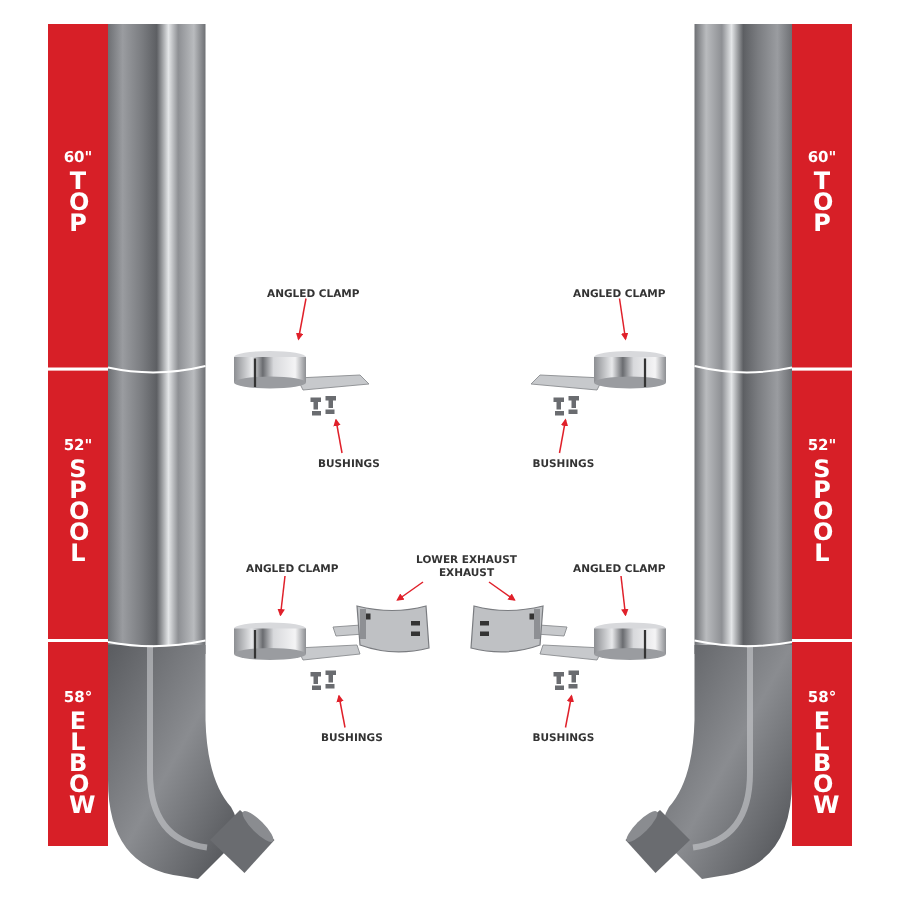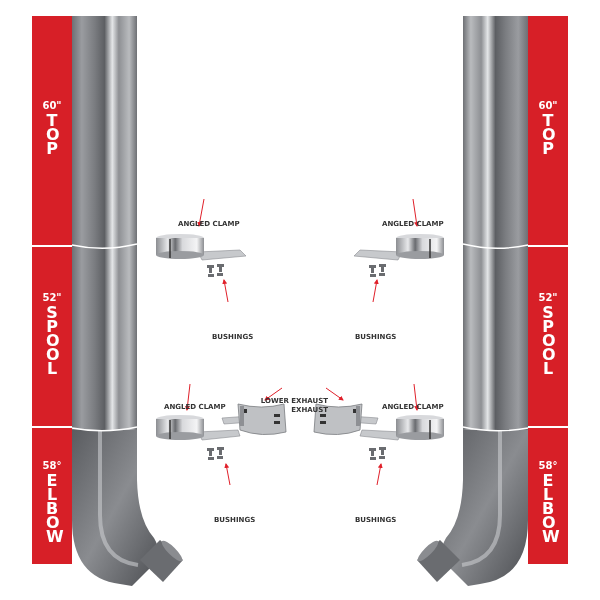--- a/index.html
+++ b/index.html
@@ -2,21 +2,21 @@
 <html><head>
 <meta charset="utf-8">
 <style>
   html,body{margin:0;padding:0;background:#ffffff;}
   body{width:600px;height:600px;position:relative;overflow:hidden;font-family:"Liberation Sans",sans-serif;}
   .stage{position:absolute;left:0;top:0;width:600px;height:600px;}
   .red-seg{position:absolute;background:#d71f27;}
   .seg-label{position:absolute;color:#fff;font-weight:bold;text-align:center;width:40px;font-family:"DejaVu Sans",sans-serif;}
   .seg-label .meas{font-size:10px;display:block;letter-spacing:0;}
   .seg-label .word{font-size:16px;display:block;line-height:14px;margin-top:3px;}
-  .callout{position:absolute;font-size:7px;font-weight:bold;color:#333;text-align:right;font-family:"DejaVu Sans",sans-serif;white-space:nowrap;line-height:9px;margin-top:28px;}
+  .callout{position:absolute;font-size:7px;font-weight:bold;color:#333;text-align:center;font-family:"DejaVu Sans",sans-serif;white-space:nowrap;line-height:9px;}
   svg{position:absolute;left:0;top:0;}
 </style>
 </head>
 <body>
 
 <div class="stage">
 
   <div class="red-seg" style="left:32px;top:16px;width:40px;height:229px;"></div>
   <div class="red-seg" style="left:32px;top:247px;width:40px;height:179px;"></div>
   <div class="red-seg" style="left:32px;top:428px;width:40px;height:136px;"></div>
@@ -211,17 +211,17 @@
   <div class="callout" style="left:178px;top:192px;">ANGLED CLAMP</div>
   <div class="callout" style="left:212px;top:305px;">BUSHINGS</div>
   <div class="callout" style="left:382px;top:192px;">ANGLED CLAMP</div>
   <div class="callout" style="left:355px;top:305px;">BUSHINGS</div>
 
   <div class="callout" style="left:164px;top:375px;">ANGLED CLAMP</div>
   <div class="callout" style="left:214px;top:488px;">BUSHINGS</div>
   <div class="callout" style="left:382px;top:375px;">ANGLED CLAMP</div>
   <div class="callout" style="left:355px;top:488px;">BUSHINGS</div>
 
-  <div class="callout" style="left:256px;top:369px;width:72px;">
+  <div class="callout" style="left:275px;top:369px;width:72px;">
     <span style="display:block;">LOWER EXHAUST</span>
     <span style="display:block;">EXHAUST</span>
   </div>
 </div>
 
 </body></html>

